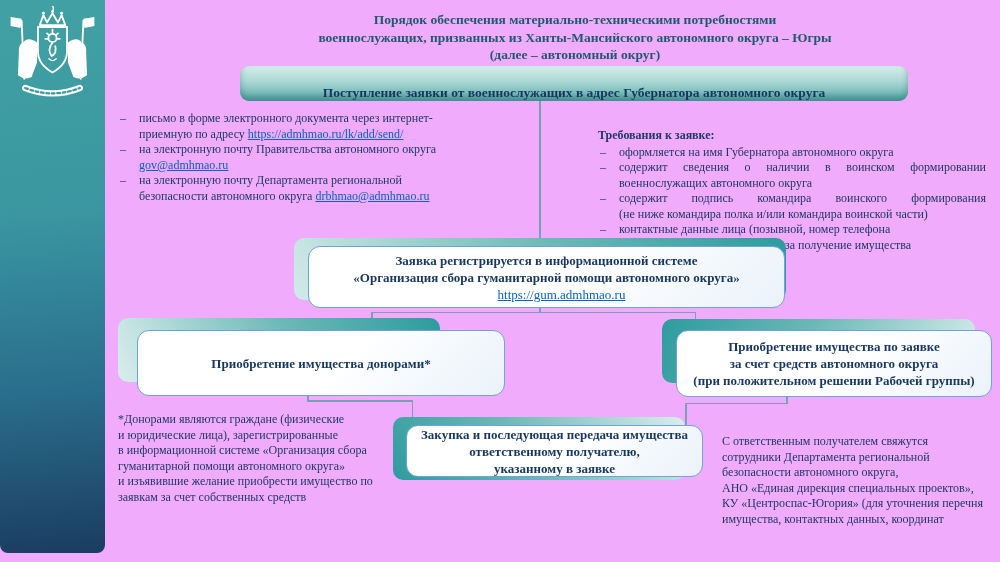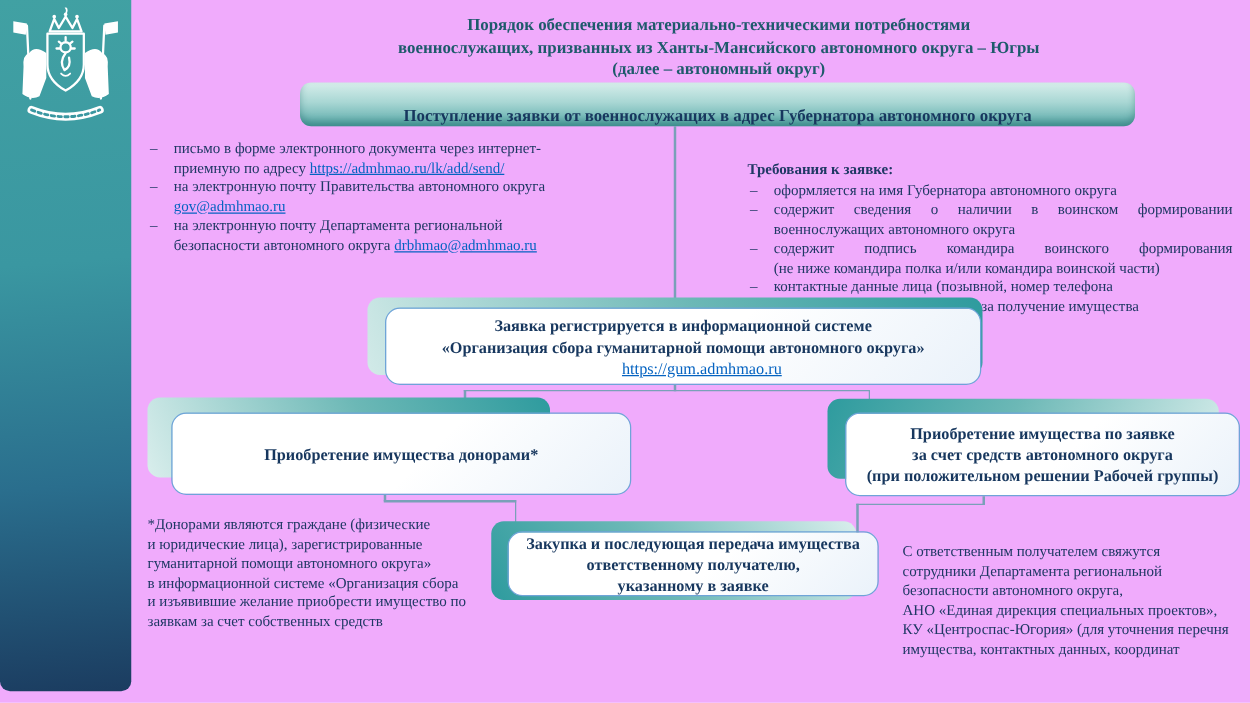--- a/index.html
+++ b/index.html
@@ -210,22 +210,22 @@
   <div class="decor decor-pur"></div>
   <div class="wbox box-pur">
     <div class="ln">Закупка и последующая передача имущества</div>
     <div class="ln">ответственному получателю,</div>
     <div class="ln">указанному в заявке</div>
   </div>
 
   <div class="note note-left">
     <div class="ln">*Донорами являются граждане (физические</div>
     <div class="ln">и юридические лица), зарегистрированные</div>
+    <div class="ln">в информационной системе «Организация сбора</div>
     <div class="ln">гуманитарной помощи  автономного округа»</div>
-    <div class="ln">в информационной системе «Организация сбора</div>
     <div class="ln">и изъявившие желание приобрести имущество по</div>
     <div class="ln">заявкам за счет собственных средств</div>
   </div>
 
   <div class="note note-right">
     <div class="ln">С ответственным получателем свяжутся</div>
     <div class="ln">сотрудники Департамента региональной</div>
     <div class="ln">безопасности автономного округа,</div>
     <div class="ln">АНО «Единая дирекция специальных проектов»,</div>
     <div class="ln">КУ «Центроспас-Югория» (для уточнения перечня</div>

